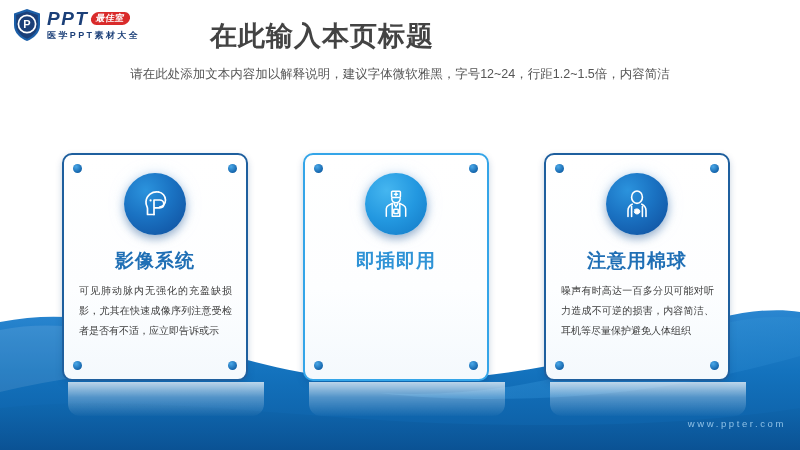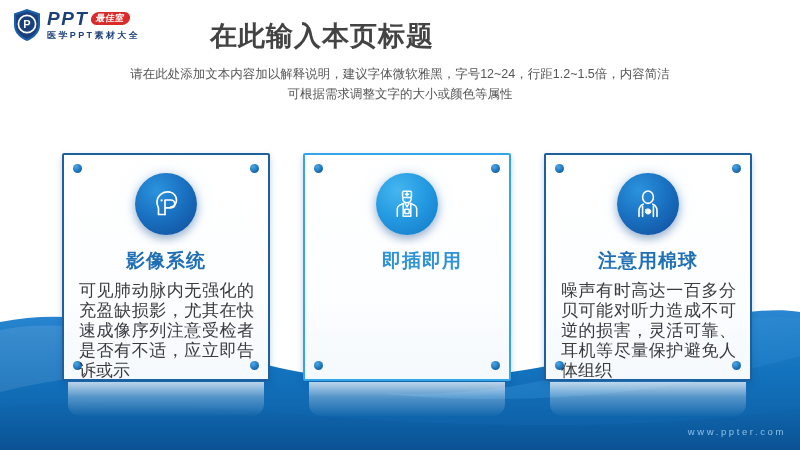--- a/index.html
+++ b/index.html
@@ -132,26 +132,26 @@
     top: 0;
     width: 208px;
     height: 240px;
   }
   .card-wrap.c0 { left: 62px; }
   .card-wrap.c1 { left: 303px; }
   .card-wrap.c2 { left: 544px; }
 
   .card {
     position: relative;
-    width: 208px;
+    width: 186px;
     height: 228px;
     box-sizing: border-box;
     background: linear-gradient(180deg,#ffffff 0%,#fdfeff 60%,#f4f9fd 100%);
     border: 2px solid #2a7fc4;
-    border-radius: 2px;
+    border-radius: 10px;
     box-shadow: 0 3px 7px rgba(10,60,120,0.22);
     overflow: visible;
   }
   .card.accent-dark { border-color: #1e5f9e; }
   .card.accent-light { border-color: #34a5e8; }
 
   .corner-dot {
     position: absolute;
     width: 9px;
     height: 9px;
@@ -188,28 +188,28 @@
     position: absolute;
     left: 0;
     top: 93px;
     width: 100%;
     text-align: center;
     font-size: 19px;
     font-weight: bold;
     color: #1f6fb5;
     letter-spacing: 1px;
   }
-  .card-title.light { color: #2f93d6; padding-left: 15px; }
+  .card-title.light { color: #2f93d6; }
 
   .card-body {
     position: absolute;
     left: 15px;
     right: 14px;
     top: 126px;
-    font-size: 17px;
+    font-size: 10px;
     line-height: 20px;
     color: #3b3b3b;
     text-align: justify;
   }
 
   
   .card-reflection {
     position: absolute;
     left: 6px;
     top: 229px;
@@ -218,21 +218,21 @@
     border-radius: 0 0 12px 12px;
     background: linear-gradient(180deg, rgba(255,255,255,0.72) 0%, rgba(255,255,255,0.28) 45%, rgba(255,255,255,0.02) 100%);
     filter: blur(0.4px);
     pointer-events: none;
   }
 
   
   .footer-url {
     position: absolute;
     right: 14px;
-    bottom: 13px;
+    bottom: 21px;
     font-size: 9.5px;
     letter-spacing: 2.6px;
     color: #8fc1e6;
     z-index: 6;
   }
 </style>
 </head>
 <body>
 
 <div class="slide">
@@ -275,21 +275,20 @@
         <span class="logo-ppt">PPT</span>
         <span class="logo-badge">最佳室</span>
       </div>
       <div class="logo-sub">医学PPT素材大全</div>
     </div>
   </div>
 
   <div class="page-title">在此输入本页标题</div>
   <div class="subtitle">
     <div>请在此处添加文本内容加以解释说明，建议字体微软雅黑，字号12~24，行距1.2~1.5倍，内容简洁</div>
-    <div>可根据需求调整文字的大小或颜色等属性</div>
   </div>
 
   <div class="cards">
 
     <div class="card-wrap c0">
       <div class="card accent-dark">
         <span class="corner-dot tl"></span>
         <span class="corner-dot tr"></span>
         <span class="corner-dot bl"></span>
         <span class="corner-dot br"></span>
@@ -345,21 +344,21 @@
           <svg width="34" height="34" viewBox="0 0 34 34" fill="none" stroke="#ffffff" stroke-width="1.6" stroke-linecap="round" stroke-linejoin="round">
             <ellipse cx="17" cy="10.2" rx="5.4" ry="6.2"></ellipse>
             <path d="M12.2 17.2 C9.4 18.6 8 20.6 8 23.4 L8 29.4"></path>
             <path d="M21.8 17.2 C24.6 18.6 26 20.6 26 23.4 L26 29.4"></path>
             <path d="M11.6 19.6 L11.6 29.4 M22.4 19.6 L22.4 29.4"></path>
             <path d="M14.4 22.8 C15.6 21.6 18 21.6 19.2 22.8 C20.4 24 20 26.2 18.2 26.8 C16.4 27.4 14.6 26.6 14.2 25" fill="#ffffff" stroke="#ffffff" stroke-width="1"></path>
           </svg>
         </div>
 
         <div class="card-title">注意用棉球</div>
-        <div class="card-body">噪声有时高达一百多分贝可能对听力造成不可逆的损害，灵活可靠、耳机等尽量保护避免人体组织</div>
+        <div class="card-body">噪声有时高达一百多分贝可能对听力造成不可逆的损害，内容简洁、耳机等尽量保护避免人体组织</div>
       </div>
       <div class="card-reflection"></div>
     </div>
 
   </div>
 
   <div class="footer-url">www.ppter.com</div>
 
 </div>
 

